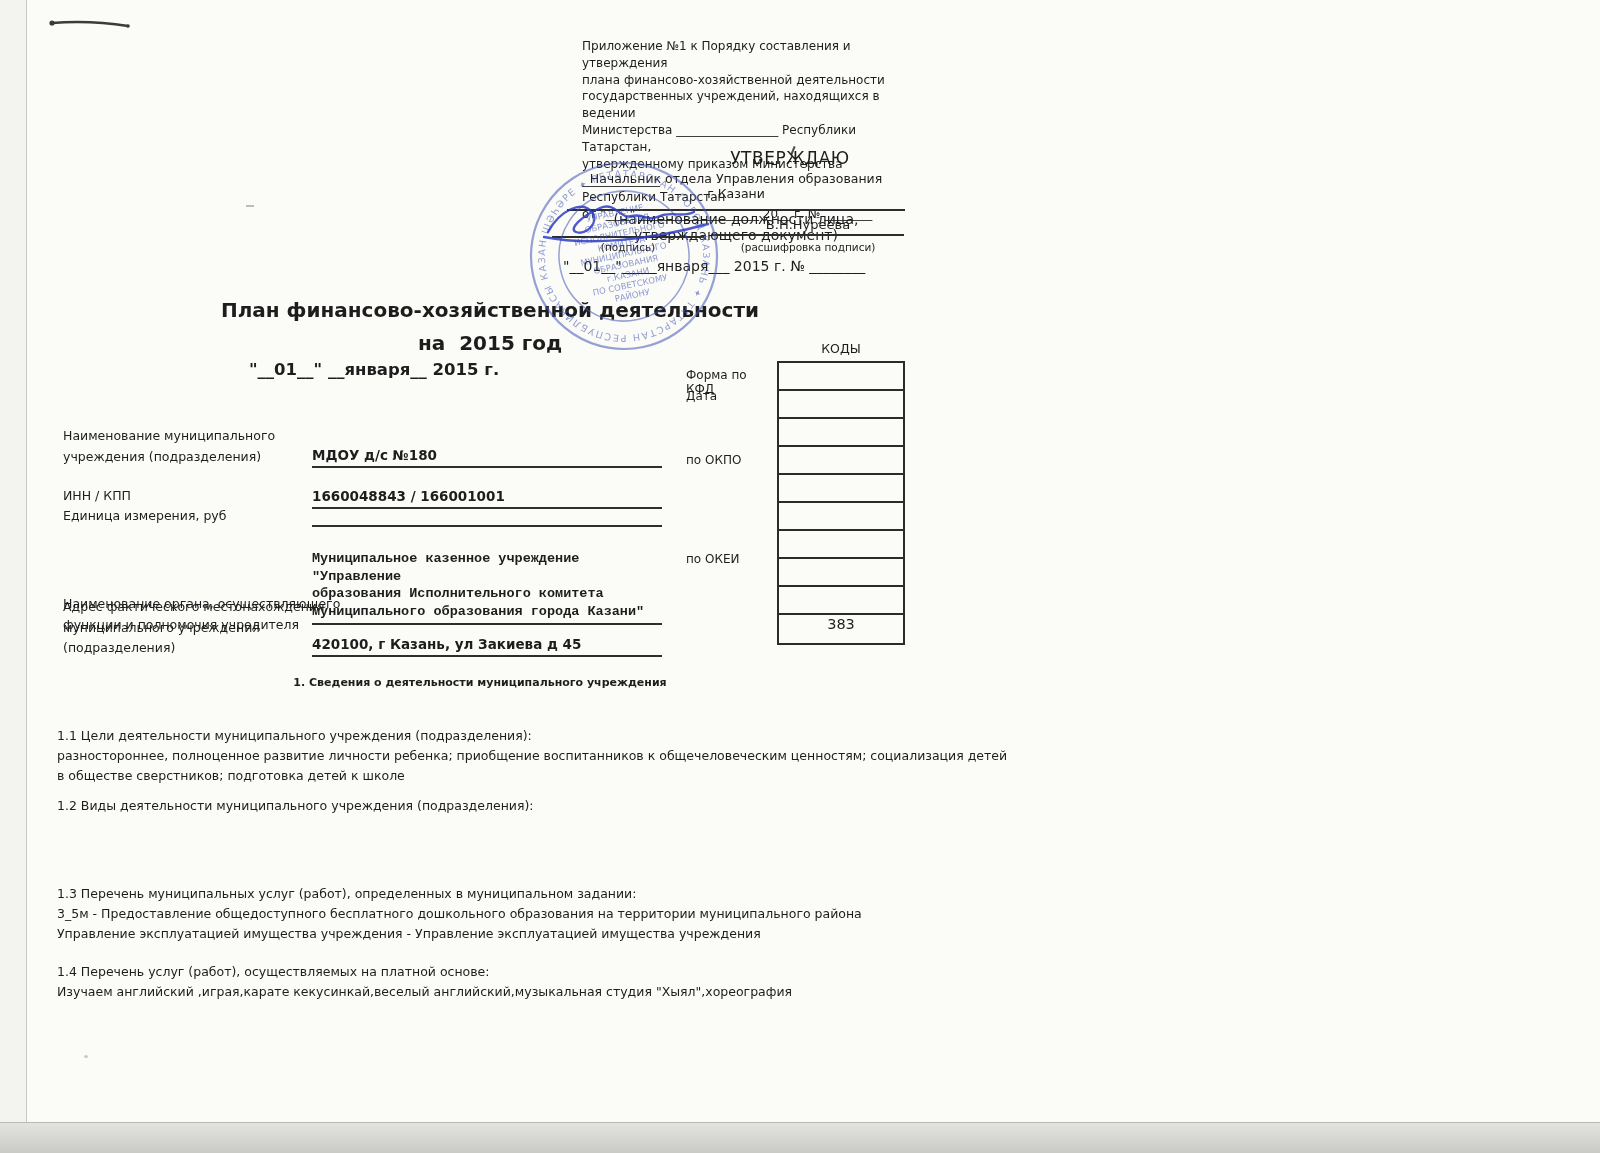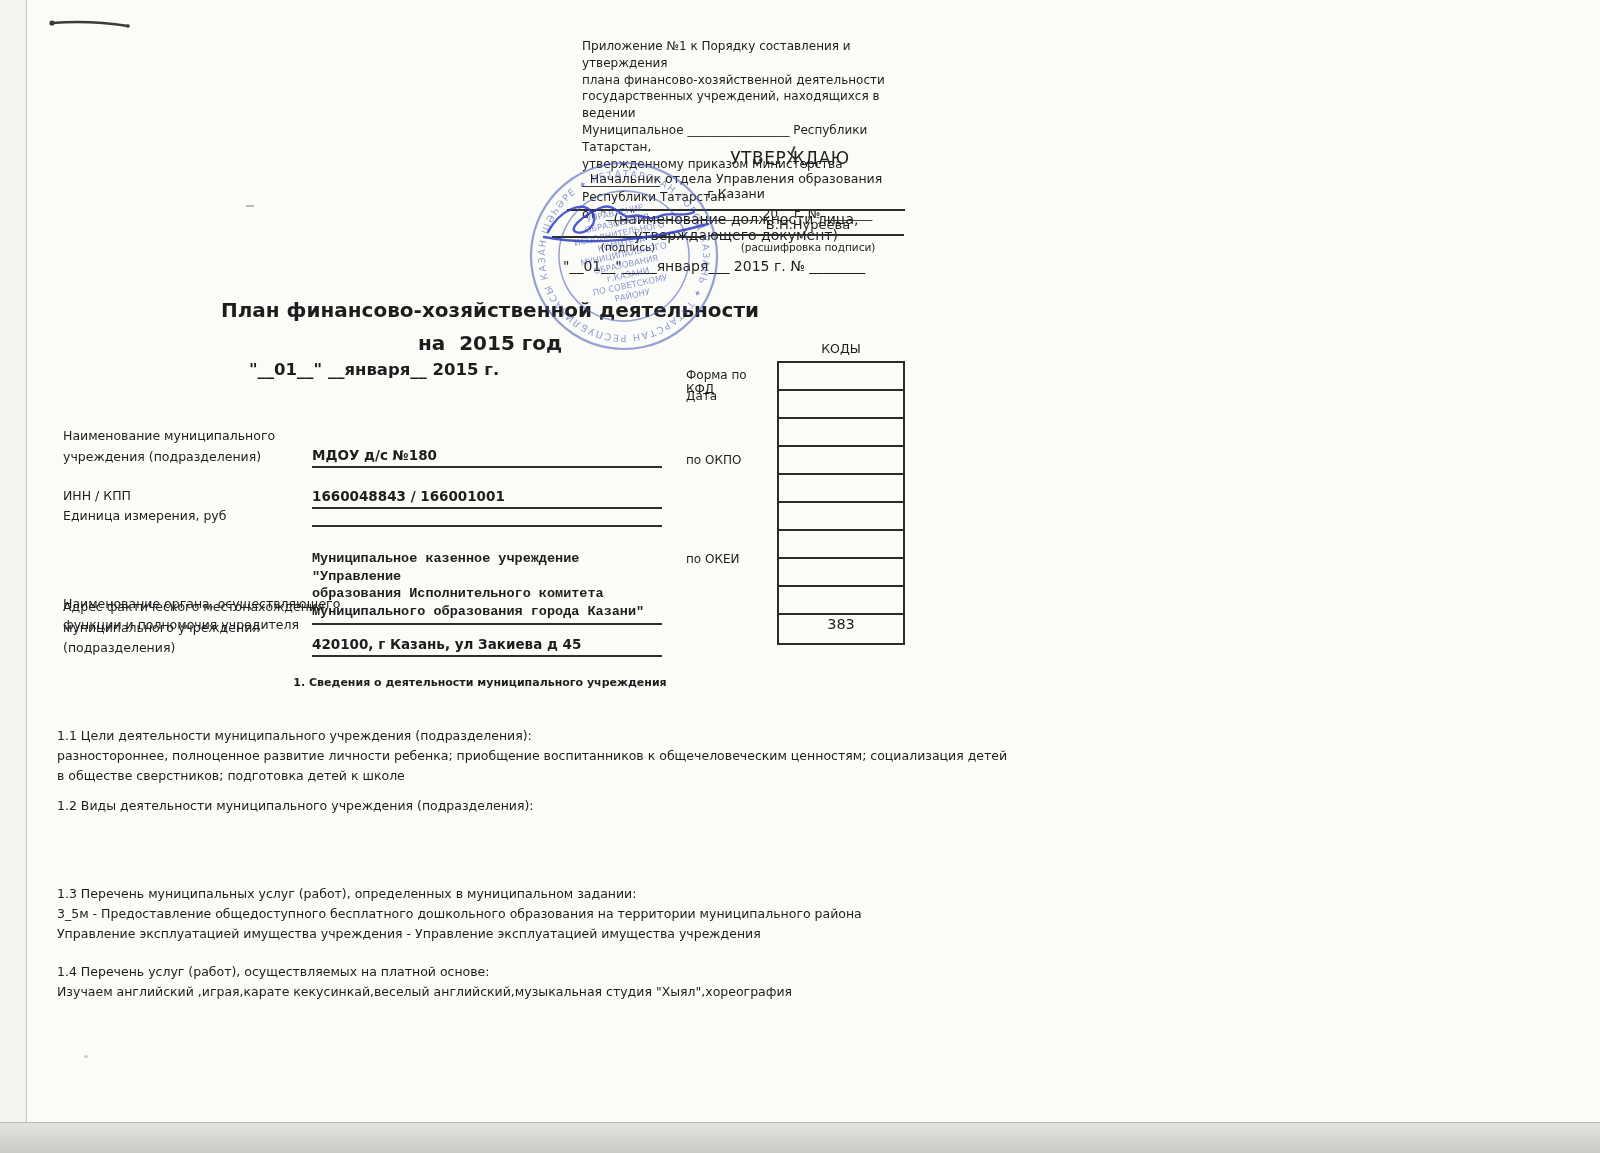--- a/index.html
+++ b/index.html
@@ -85,21 +85,21 @@
 <svg class="abs" style="left:48px; top:16px;" width="84" height="16">
   <path d="M4,7 Q42,4 80,10" fill="none" stroke="#3b3b3b" stroke-width="2.6"></path>
   <circle cx="4" cy="7" r="2.6" fill="#3b3b3b"></circle>
   <circle cx="80" cy="10" r="1.8" fill="#3b3b3b"></circle>
 </svg>
 
 <div class="abs appendix">
   <div>Приложение №1 к Порядку составления и утверждения</div>
   <div>плана финансово-хозяйственной деятельности</div>
   <div>государственных учреждений, находящихся в ведении</div>
-  <div>Муниципальное _________________ Республики Татарстан,</div>
+  <div>Министерства _________________ Республики Татарстан,</div>
   <div>утвержденному приказом Министерства _____________</div>
   <div>Республики Татарстан</div>
   <div>от "____" ____________________ 20__ г. № ________</div>
 </div>
 
 <div class="abs approval-title">УТВЕРЖДАЮ</div>
 <div class="abs approval-position">Начальник отдела Управления образования г.Казани</div>
 <div class="abs approval-position-caption">(наименование должности лица, утверждающего документ)</div>
 <div class="abs sig-line"></div>
 <div class="abs sig-name">В.Н.Нуреева</div>

